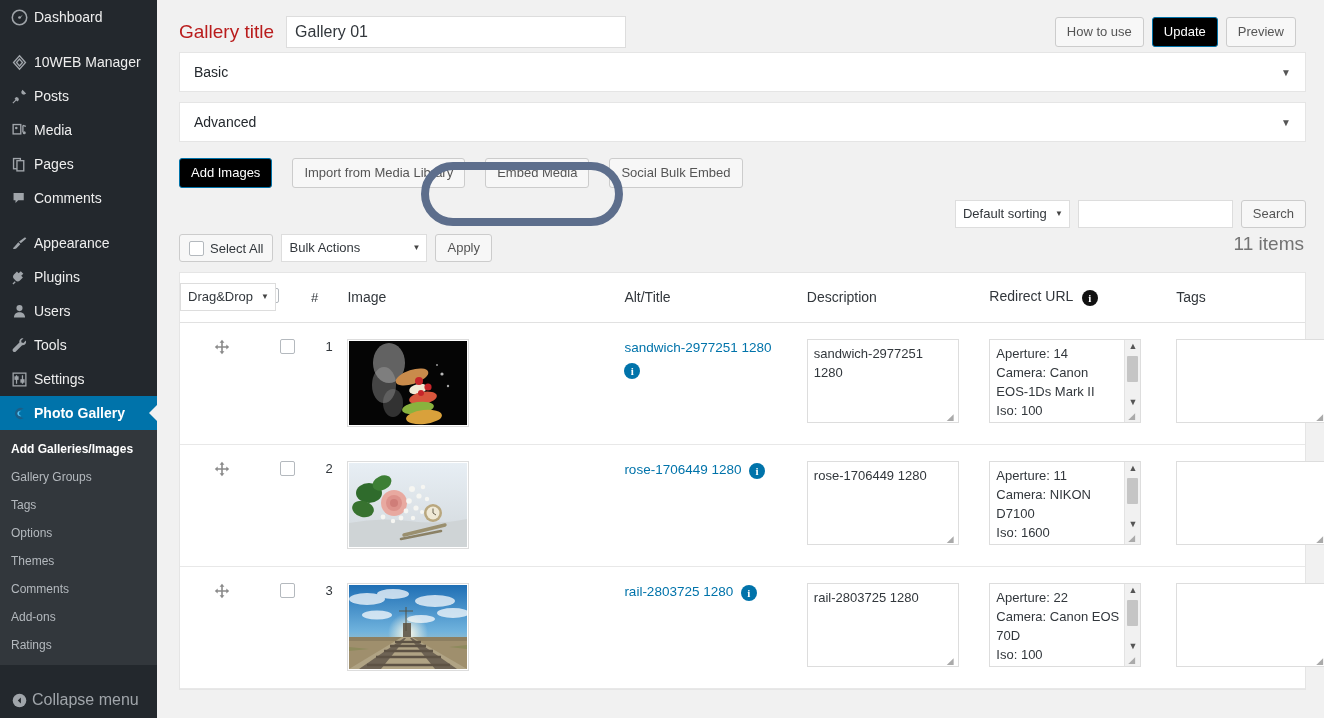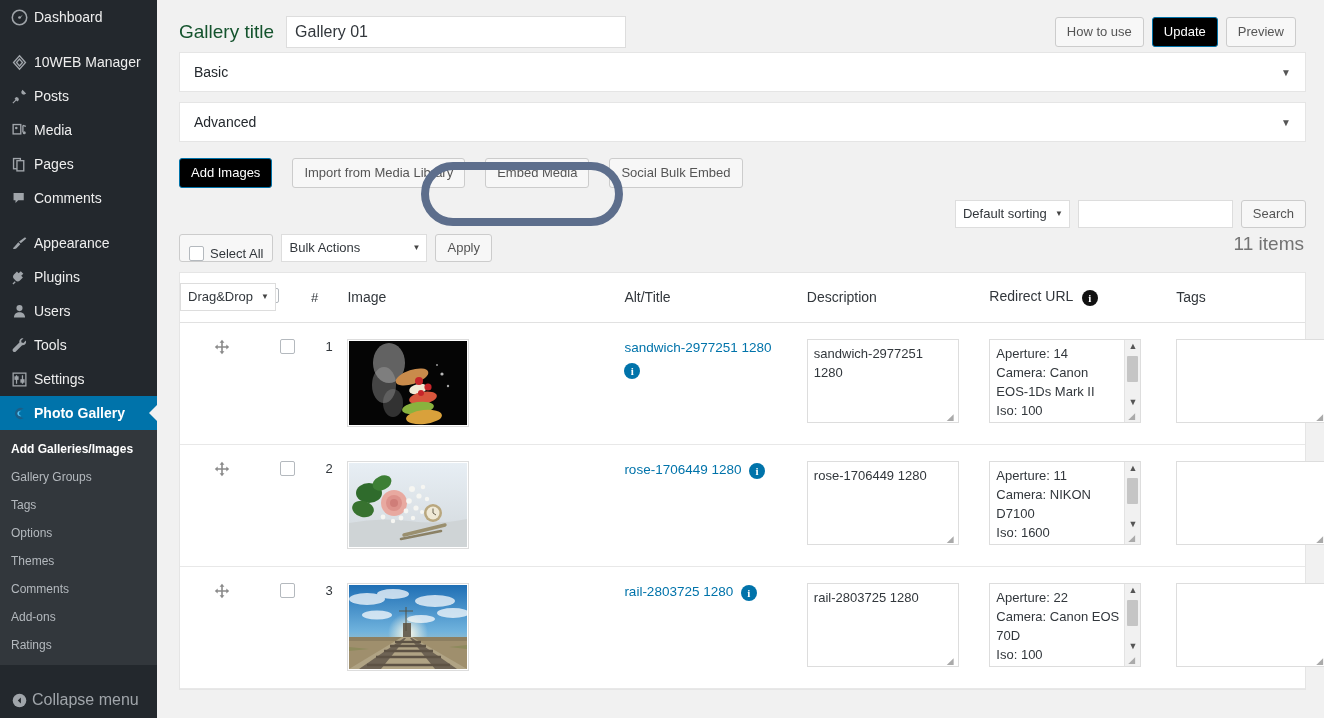--- a/index.html
+++ b/index.html
@@ -51,21 +51,21 @@
     position: absolute; bottom: 0; left: 0; right: 0;
     height: 36px; display: flex; align-items: center;
     padding-left: 6px; background: #23282d; color: #a0a5aa; font-size: 16px;
   }
   #collapse .nav-ico { width: 26px; flex: 0 0 26px; display:flex; align-items:center; justify-content:center;}
 
   
   #main { flex: 1; height: 718px; position: relative; overflow: hidden; background: #f1f1f1; }
 
   .topbar { display: flex; align-items: center; padding: 12px 10px 0 22px; height: 52px; }
-  .gal-title-label { font-size: 19px; color: #14532d; white-space: nowrap; }
+  .gal-title-label { font-size: 19px; color: #b91c1c; white-space: nowrap; }
   .gal-title-input {
     margin-left: 12px; width: 340px; height: 32px;
     border: 1px solid #ddd; background: #fff; font-size: 16px;
     padding: 0 8px; color: #32373c;
     font-family: "Liberation Sans", sans-serif;
   }
   .topbar-right { margin-left: auto; display: flex; gap: 8px; padding-right: 18px; }
   .btn {
     height: 30px; padding: 0 11px; border: 1px solid #ccc;
     background: #f7f7f7; color: #555; border-radius: 3px;
@@ -107,21 +107,21 @@
     font-family: "Liberation Sans", sans-serif;
   }
   .itemcount {
     position: absolute; right: 2px; top: 33px;
     font-size: 19px; color: #737373;
   }
 
   .bulkrow { display: flex; gap: 8px; align-items: center; padding: 0 0 0 22px; margin-top: -6px; }
   .selectall {
     height: 28px; border: 1px solid #ccc; background: #f7f7f7;
-    display: flex; align-items: flex-end; gap: 6px; padding: 0 9px;
+    display: flex; align-items: center; gap: 6px; padding: 0 9px;
     font-size: 13px; color: #32373c; border-radius: 3px;
   }
   .cb {
     width: 15px; height: 15px; border: 1px solid #b4b9be;
     background: #fff; border-radius: 2px; display: inline-block;
     flex: 0 0 15px;
   }
 
   
   .tbl-wrap { margin: 10px 18px 0 22px; background: #fff; border: 1px solid #e5e5e5; }

